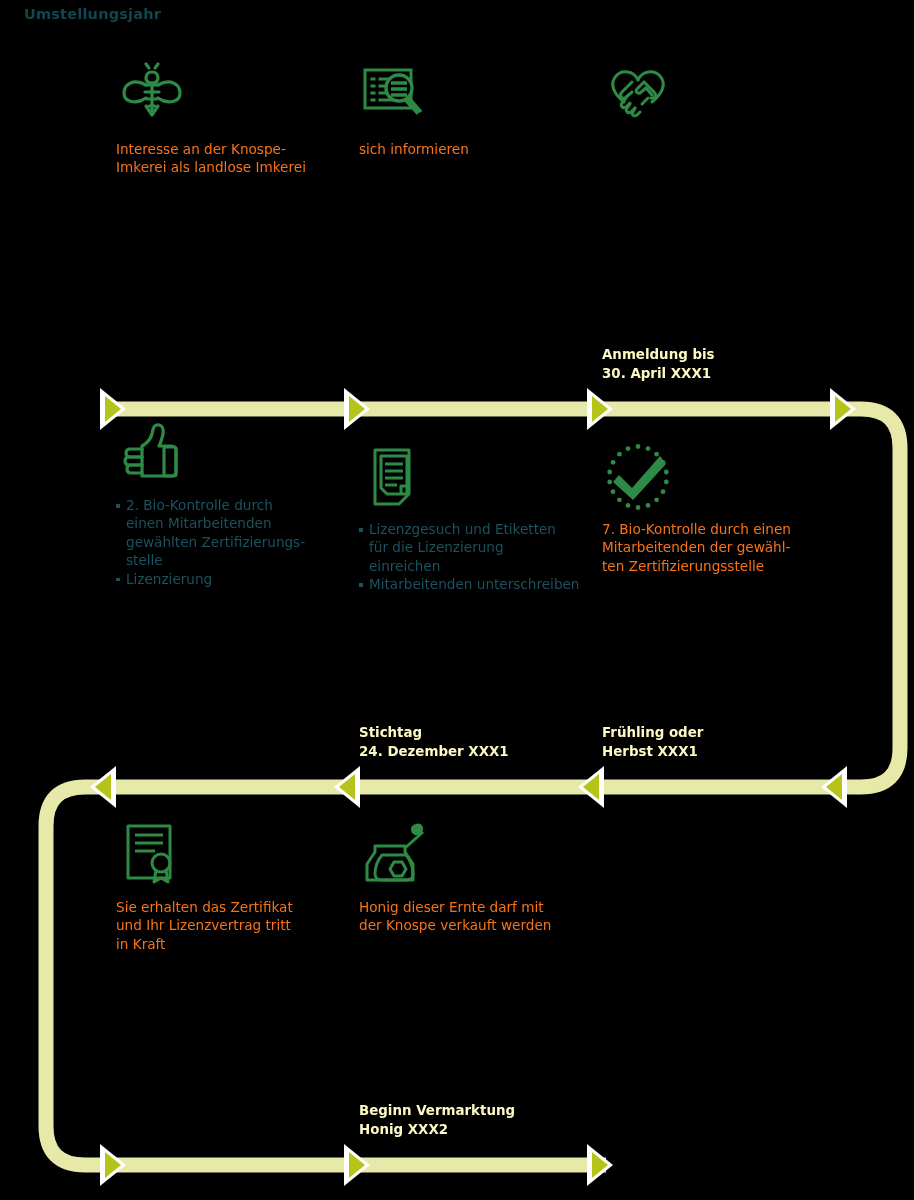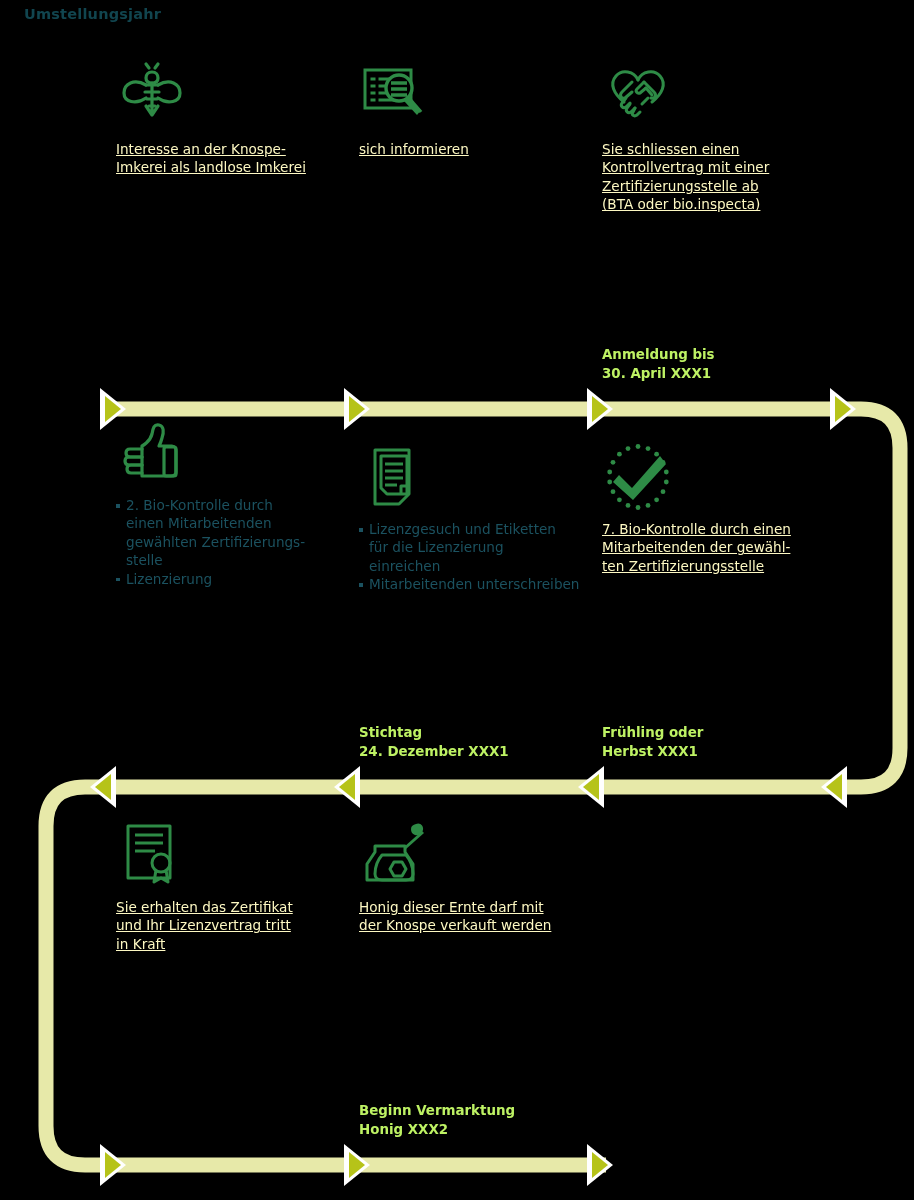--- a/index.html
+++ b/index.html
@@ -48,23 +48,22 @@
   }
   .step-icon {
     display: block;
     height: 72px;
     margin-bottom: 8px;
   }
   .step-icon svg { display: block; }
   .step-text {
     font-size: 13.6px;
     line-height: 1.36;
-    color: #fef9c3;
+    color: #f97316;
     white-space: pre-line;
-    text-decoration: underline;
   }
 
   
   .bullets {
     list-style: none;
     margin: 0;
     padding: 0;
   }
   .bullets li {
     font-size: 13.6px;
@@ -83,21 +82,21 @@
     height: 3.5px;
     background: #1b5260;
   }
 
   
   .milestone {
     position: absolute;
     font-size: 13.4px;
     font-weight: bold;
     line-height: 1.38;
-    color: #bef264;
+    color: #fef9c3;
     white-space: pre-line;
   }
 </style>
 </head>
 <body>
 
 <div id="page">
 
   <div class="page-title">Umstellungsjahr</div>
 
@@ -202,24 +201,20 @@
           <path d="M30 22 L20 32 C17 35 19 39 23 38 L30 32"></path>
           <path d="M42 22 L52 32 C55 35 53 39 49 38"></path>
           <path d="M24 38 L20 43 C18 46 21 49 24 47 L28 43"></path>
           <path d="M28 44 L25 48 C23 51 26 54 29 52 L33 48"></path>
           <path d="M33 48 L31 52 C29 55 32 57 35 55 L38 52"></path>
           <path d="M42 22 L35 29 C33 31 35 34 38 33 L44 28"></path>
           <path d="M44 28 L50 35 M46 38 L40 44"></path>
         </g>
       </svg>
     </span>
-    <div class="step-text">Sie schliessen einen
-Kontrollvertrag mit einer
-Zertifizierungsstelle ab
-(BTA oder bio.inspecta)</div>
   </div>
 
   <div class="milestone" style="left:586px; top:346px;">Anmeldung bis
 30. April XXX1</div>
 
   <div class="step" style="left:100px; top:416px; width:240px;">
     <span class="step-icon">
       <svg width="72" height="72" viewBox="0 0 72 72">
         <g fill="none" stroke="#2e8b46" stroke-width="3.2" stroke-linecap="round" stroke-linejoin="round">
           <path d="M26 30 C26 30 34 26 36 18 C37 12 38 8 43 9 C48 10 48 16 46 22 C45 26 43 30 43 30 L56 30 C59 30 60 33 60 35 L60 56 C60 59 58 60 55 60 L26 60 Z"></path>

